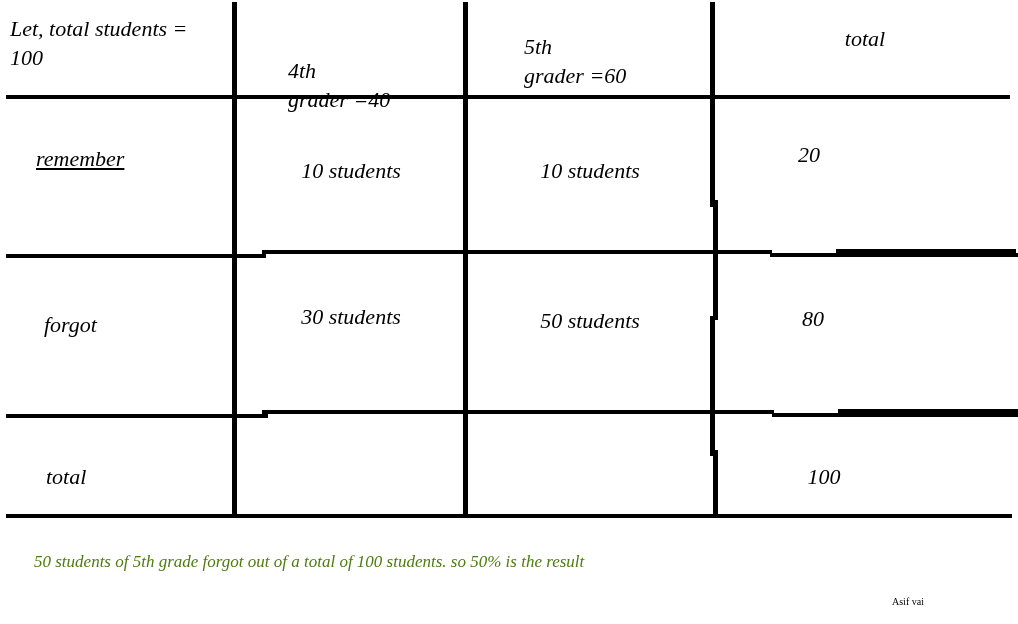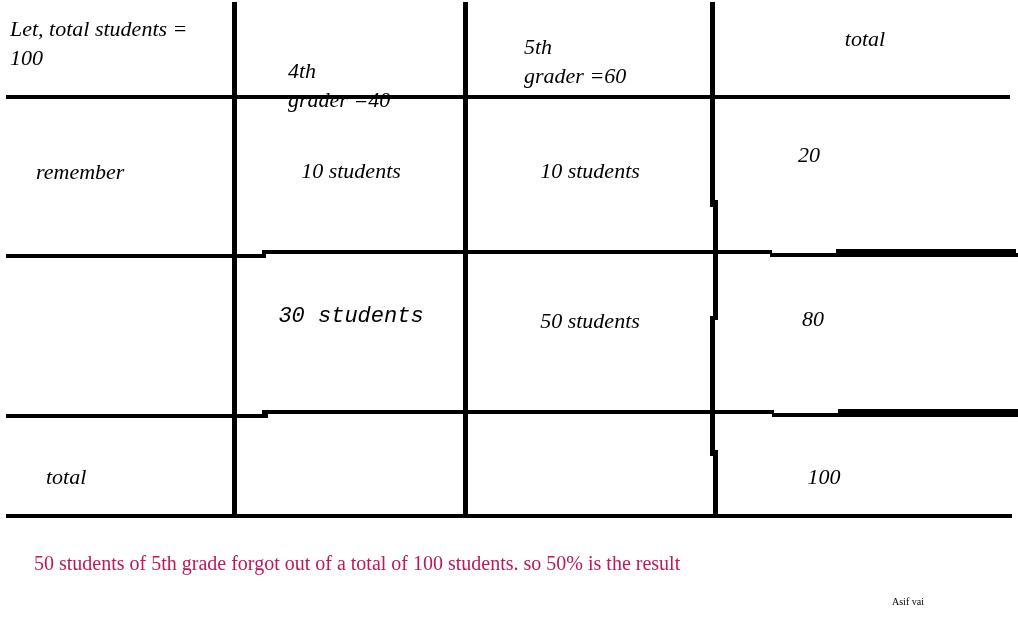--- a/index.html
+++ b/index.html
@@ -45,22 +45,23 @@
     line-height: 1.32;
     white-space: pre-line;
     color: #000000;
   }
   .cell.center {
     text-align: center;
   }
 
   .note {
     position: absolute;
-    font-size: 20px;
-    color: #be185d;
+    font-style: italic;
+    font-size: 17px;
+    color: #4d7c0f;
     white-space: nowrap;
   }
 
   .signature {
     position: absolute;
     font-size: 10px;
     color: #000000;
     white-space: nowrap;
   }
 </style>
@@ -97,30 +98,31 @@
 100</div>
 
   <div class="cell" style="left:288px; top:36px; width:170px;margin-top:20px;">4th
 grader  =40</div>
 
   <div class="cell" style="left:524px; top:32px; width:180px;">5th
 grader  =60</div>
 
   <div class="cell center" style="left:720px; top:24px; width:290px;">total</div>
 
-  <div class="cell" style="left:36px; top:157px; width:190px;">remember</div>
+  <div class="cell" style="left:36px; top:144px; width:190px;text-decoration:underline;">remember</div>
 
   <div class="cell center" style="left:240px; top:156px; width:222px;">10 students</div>
 
   <div class="cell center" style="left:472px; top:156px; width:236px;">10 students</div>
 
   <div class="cell center" style="left:716px; top:140px; width:186px;">20</div>
 
+  <div class="cell" style="left:44px; top:310px; width:180px;">forgot</div>
 
-  <div class="cell center" style="left:240px; top:302px; width:222px;font-family:Liberation Mono, monospace;">30 students</div>
+  <div class="cell center" style="left:240px; top:302px; width:222px;">30 students</div>
 
   <div class="cell center" style="left:472px; top:306px; width:236px;">50 students</div>
 
   <div class="cell center" style="left:720px; top:304px; width:186px;">80</div>
 
   <div class="cell" style="left:46px; top:462px; width:180px;">total</div>
 
   <div class="cell center" style="left:240px; top:462px; width:222px;"></div>
 
   <div class="cell center" style="left:472px; top:462px; width:236px;"></div>

